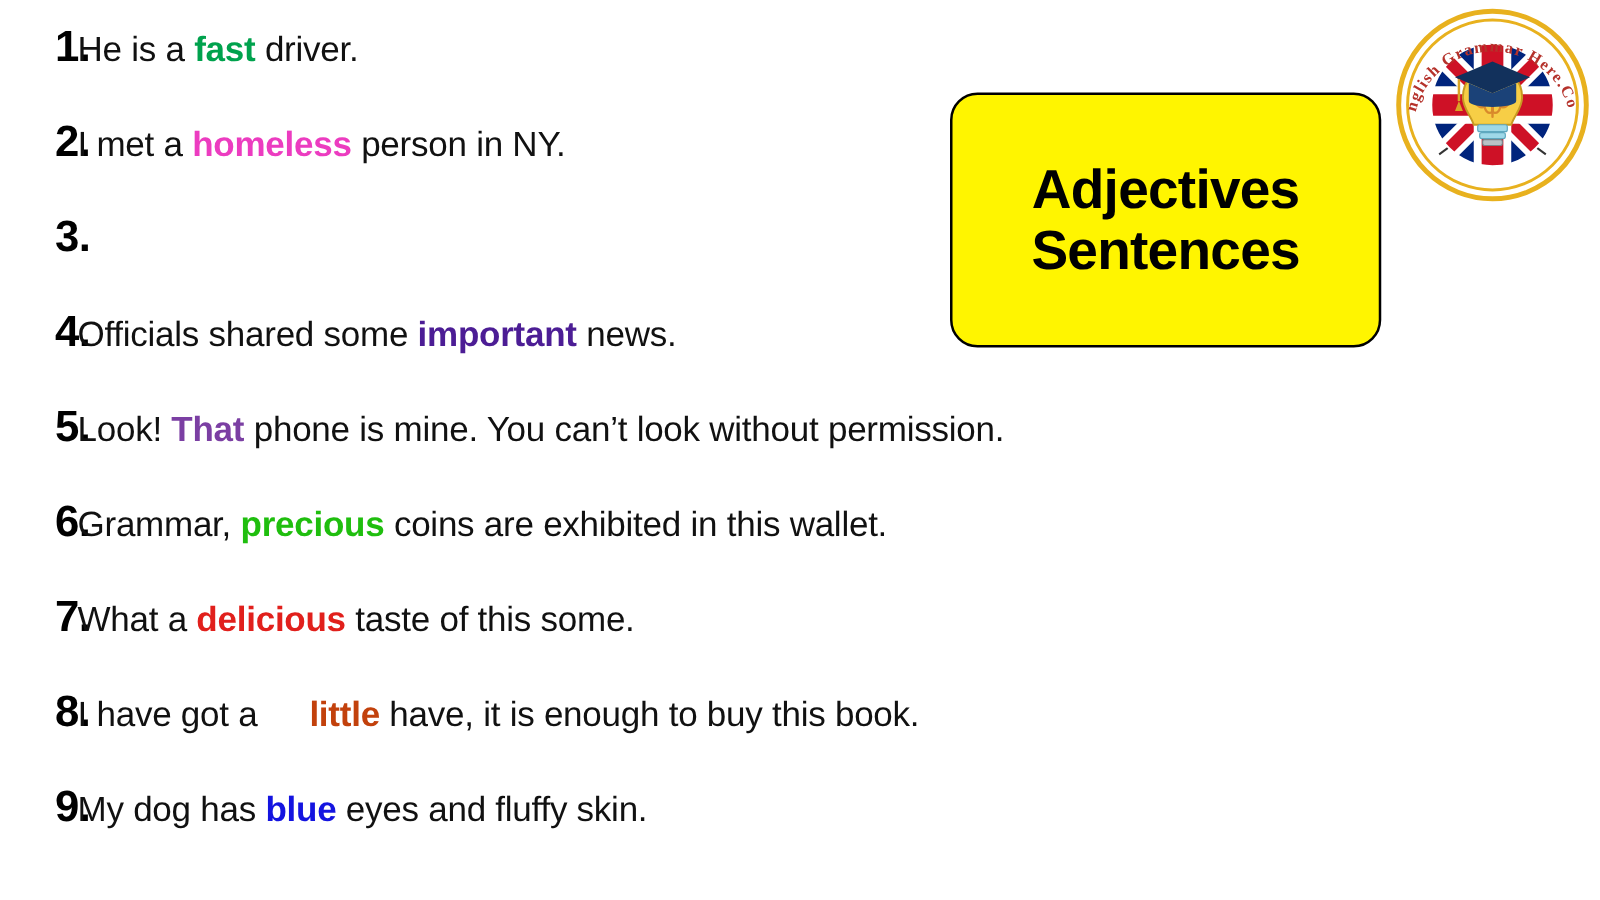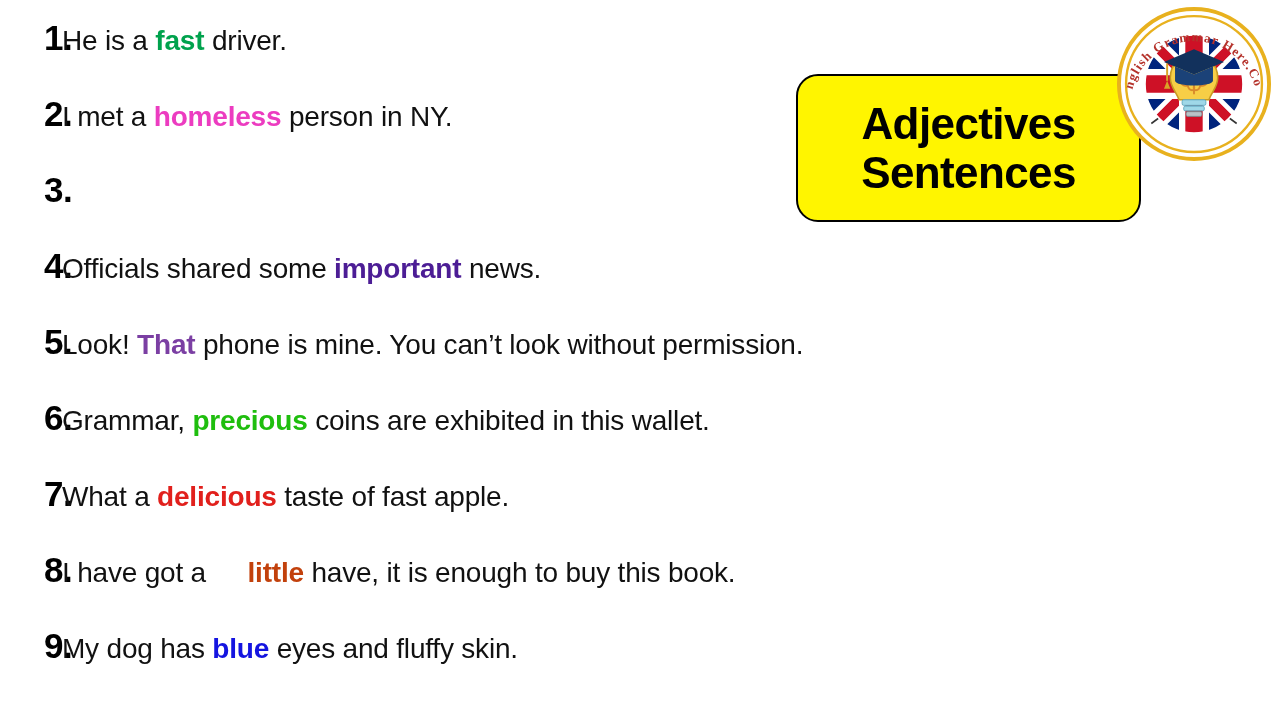--- a/index.html
+++ b/index.html
@@ -61,24 +61,24 @@
     letter-spacing: -0.2px;
   }
 
   .row-text .kw {
     font-weight: bold;
   }
 
   
   #title-badge {
     position: absolute;
-    left: 796px;
+    left: 760px;
     top: 74px;
     width: 345px;
-    height: 148px;
+    height: 204px;
     background: #FFF500;
     border: 2px solid #000000;
     border-radius: 22px;
     box-sizing: border-box;
     display: flex;
     flex-direction: column;
     align-items: center;
     justify-content: center;
     line-height: 1.12;
   }
@@ -123,21 +123,21 @@
       <li class="sentence-row">
         <span class="row-number">5.</span>
         <span class="row-text"><span>Look! </span><span class="kw" style="color: rgb(123, 63, 163);">That</span><span> phone is mine. You can’t look without permission.</span></span>
       </li>
       <li class="sentence-row">
         <span class="row-number">6.</span>
         <span class="row-text"><span>Grammar, </span><span class="kw" style="color: rgb(31, 190, 14);">precious</span><span> coins are exhibited in this wallet.</span></span>
       </li>
       <li class="sentence-row">
         <span class="row-number">7.</span>
-        <span class="row-text"><span>What a </span><span class="kw" style="color: rgb(225, 32, 28);">delicious</span><span> taste of fast apple.</span></span>
+        <span class="row-text"><span>What a </span><span class="kw" style="color: rgb(225, 32, 28);">delicious</span><span> taste of this some.</span></span>
       </li>
       <li class="sentence-row">
         <span class="row-number">8.</span>
         <span class="row-text"><span>I have got a </span><span class="kw" style="color: #c2410c; margin-left: 34px;">little</span><span> have, it is enough to buy this book.</span></span>
       </li>
       <li class="sentence-row">
         <span class="row-number">9.</span>
         <span class="row-text"><span>My dog has </span><span class="kw" style="color: rgb(20, 20, 224);">blue</span><span> eyes and fluffy skin.</span></span>
       </li>
     </ol>

